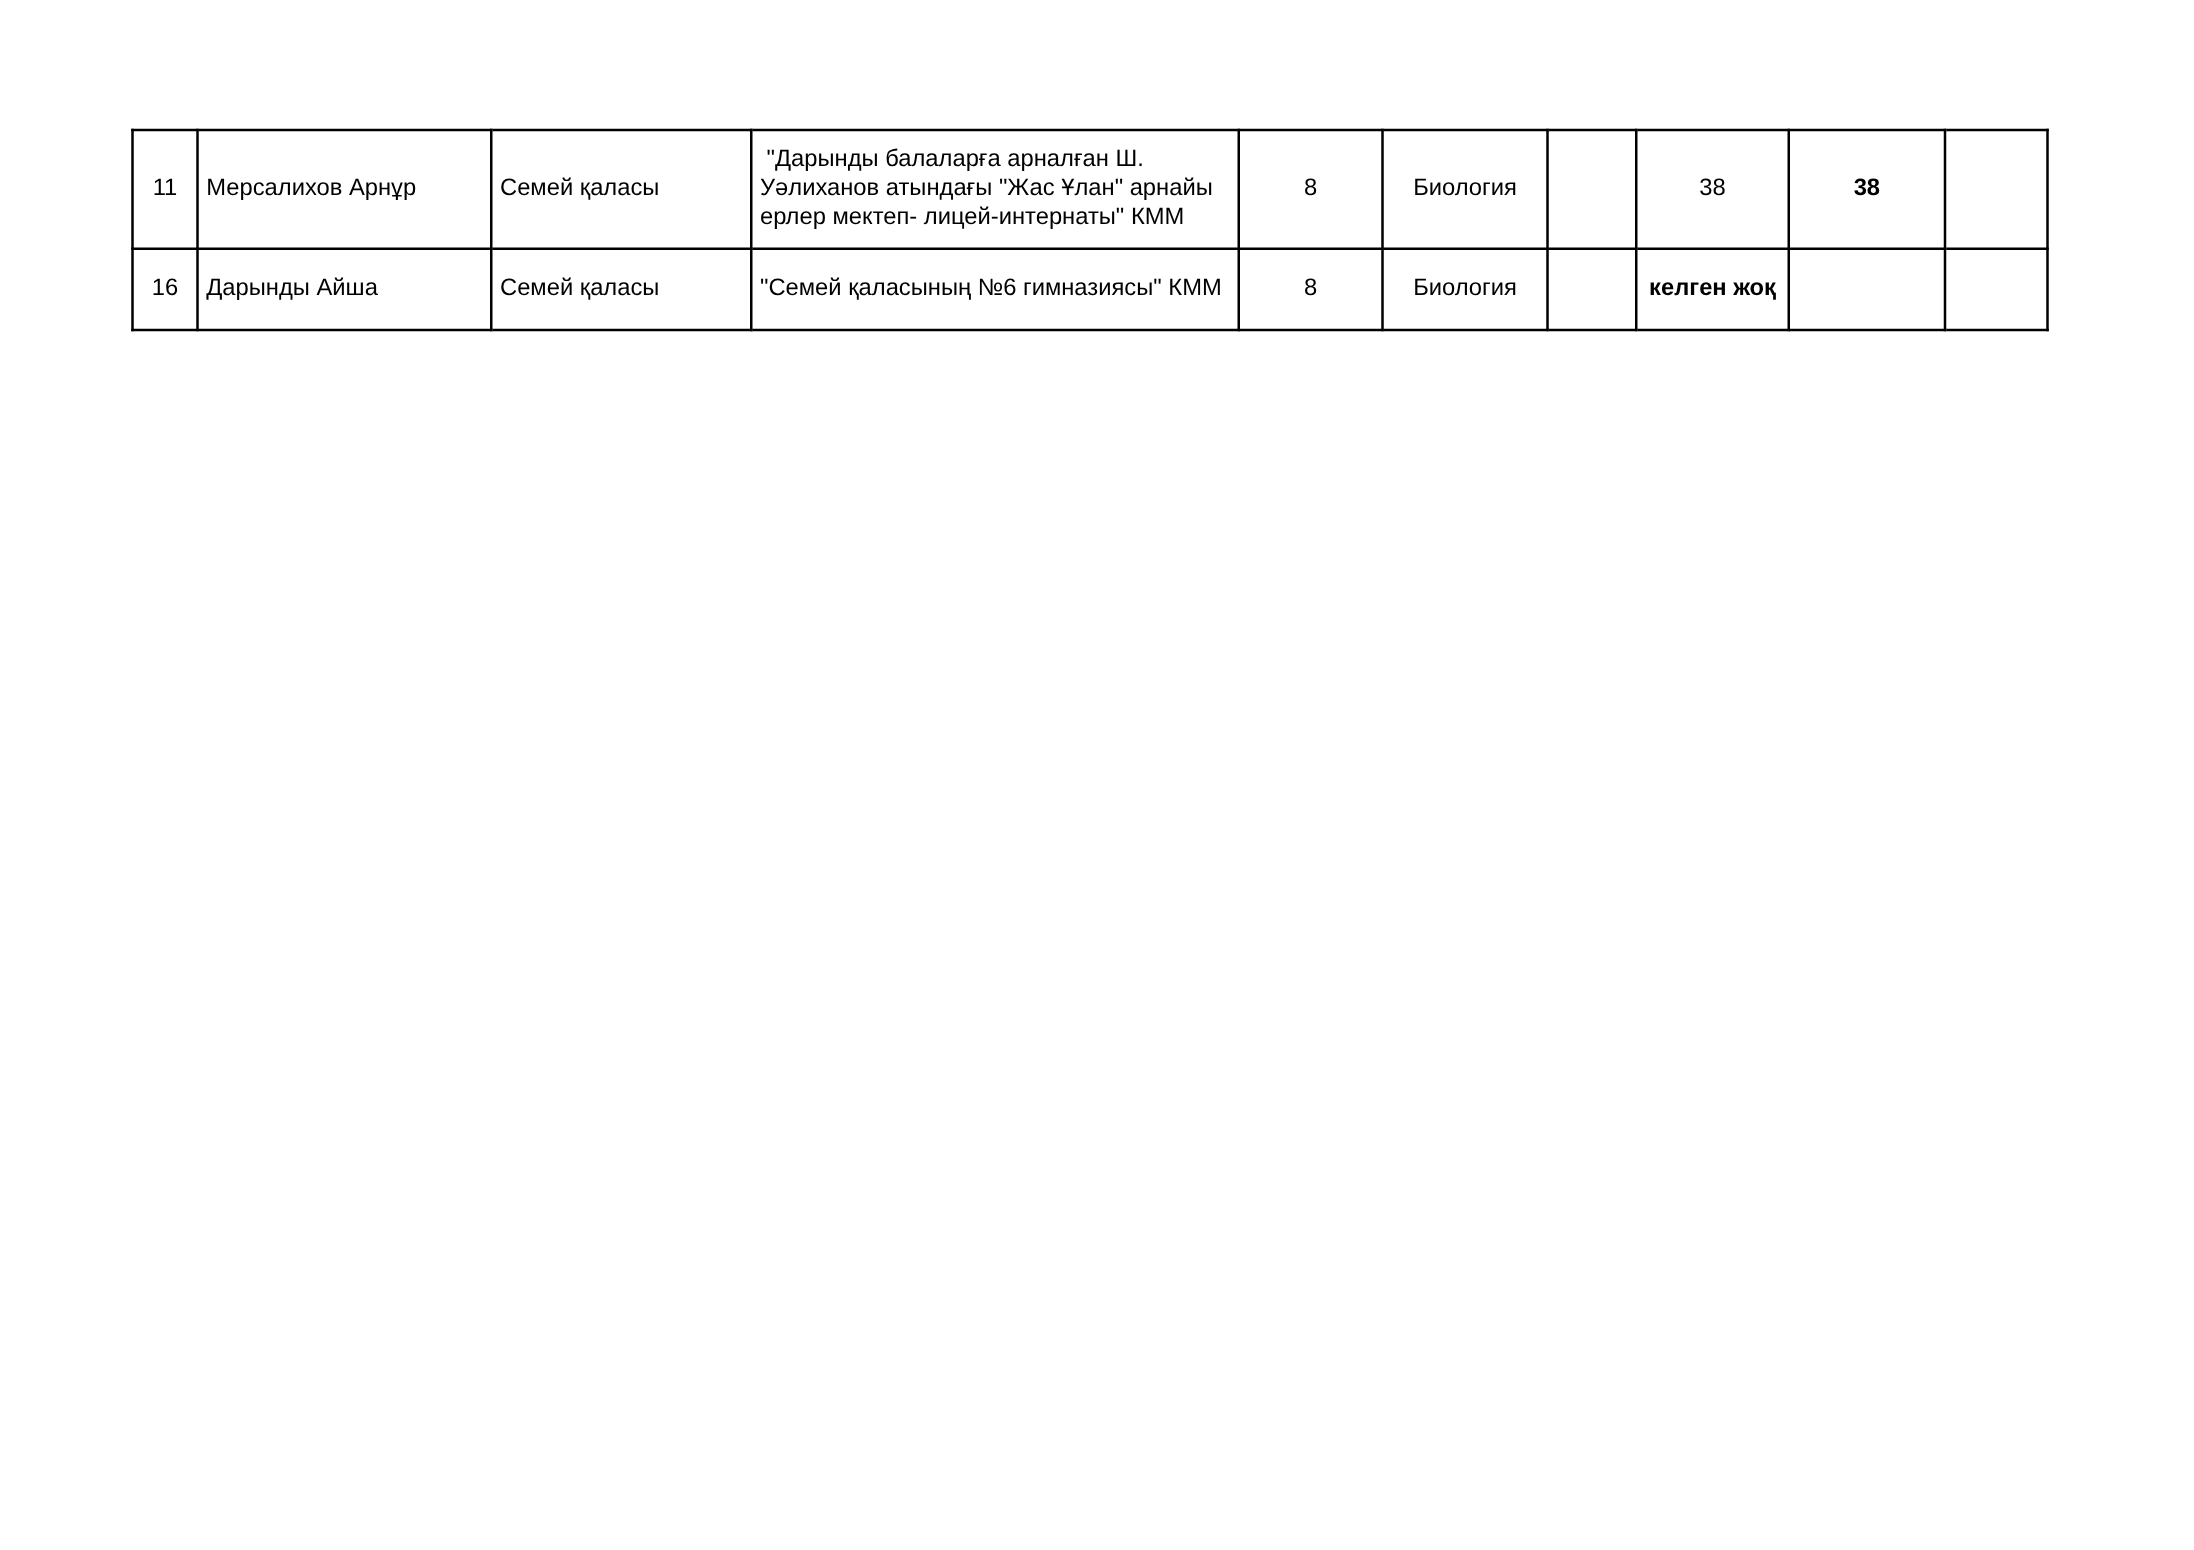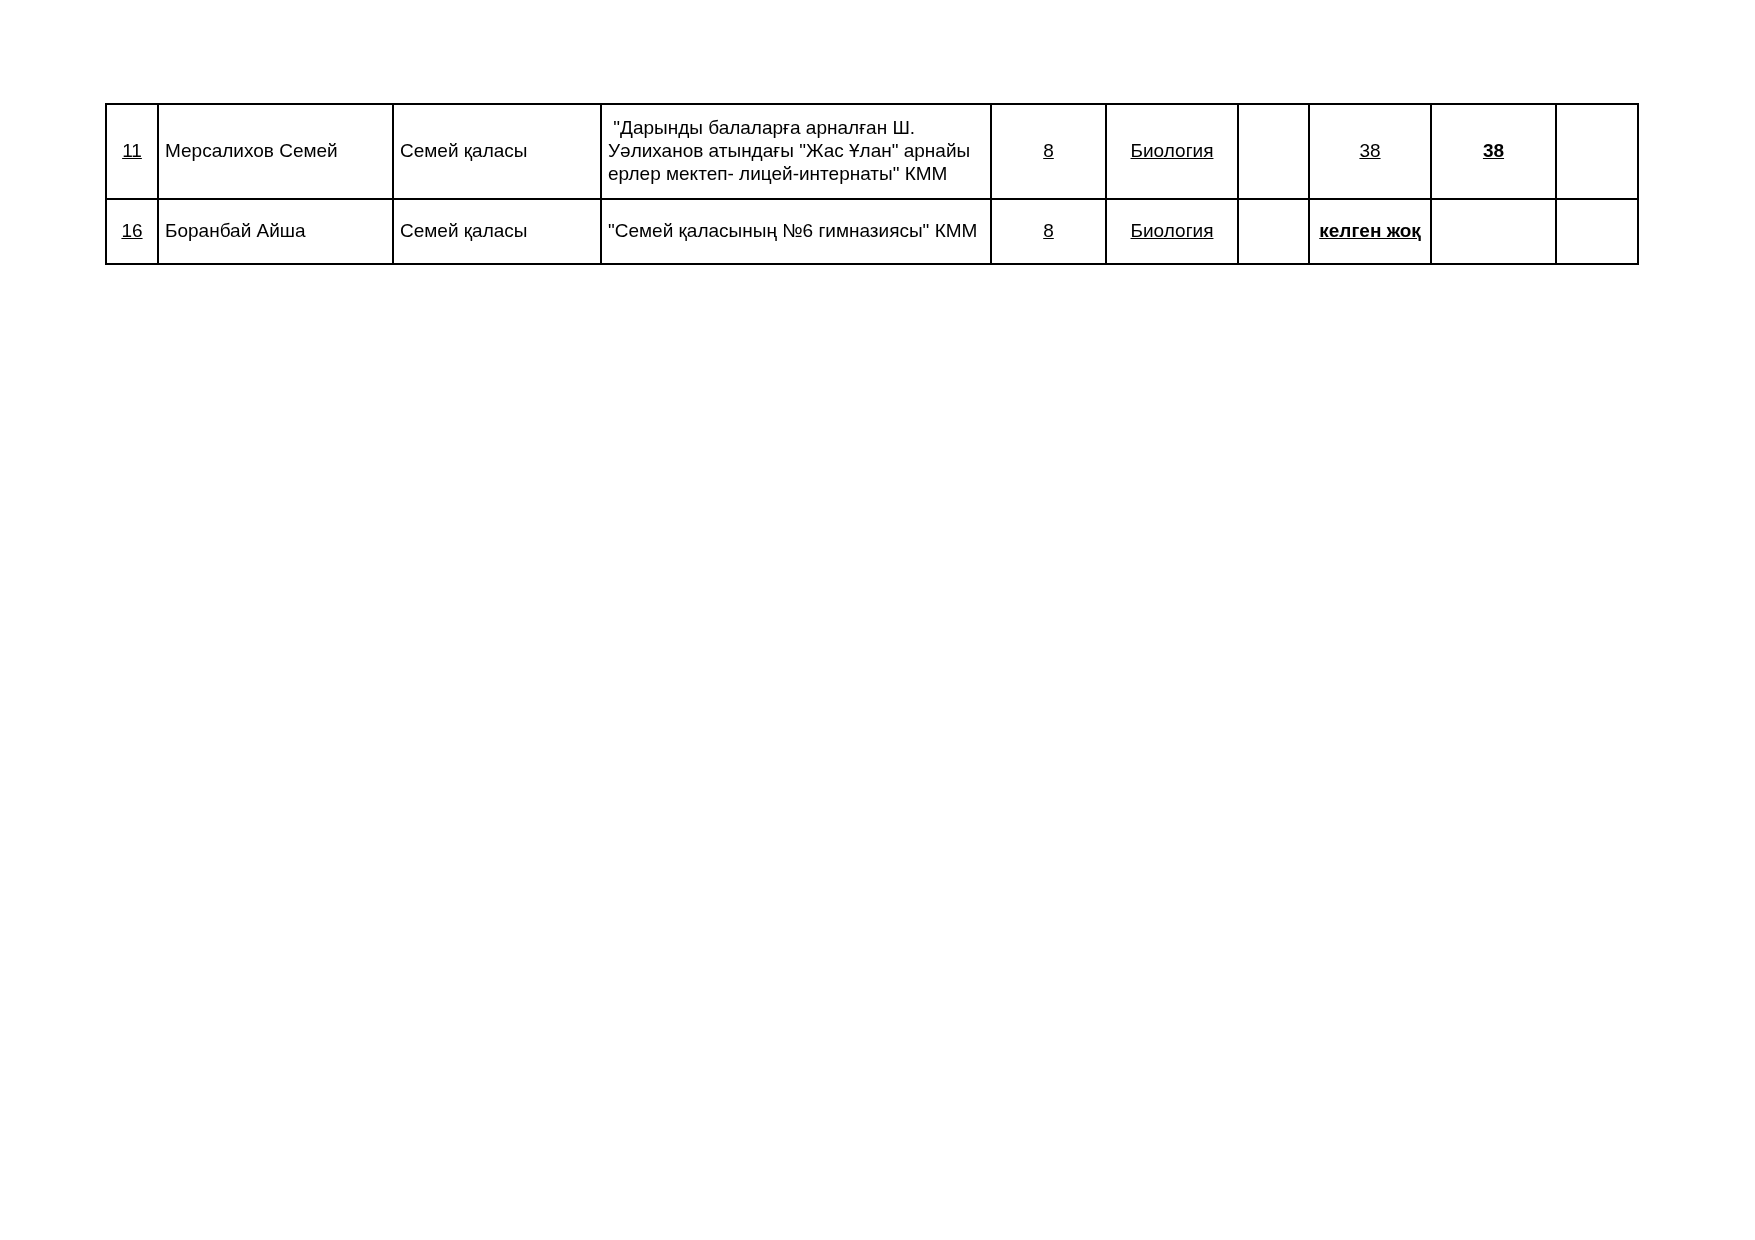--- a/index.html
+++ b/index.html
@@ -38,21 +38,21 @@
   .c-name     { width: 235px; }
   .c-district { width: 208px; }
   .c-school   { width: 390px; }
   .c-grade    { width: 115px; }
   .c-subject  { width: 132px; }
   .c-blank1   { width: 71px;  }
   .c-score1   { width: 122px; }
   .c-score2   { width: 125px; }
   .c-blank2   { width: 82px;  }
 
-  td.center { text-align: center; text-decoration: underline; }
+  td.center { text-align: center; }
   td.left   { text-align: left;   }
   td.bold   { font-weight: bold;  }
 
   tr.r0 td { height: 89px; }
   tr.r1 td { height: 86px; }
   tr.r2 td { height: 83px; }
   tr.r3 td { height: 62px; }
   tr.r4 td { height: 59px; }
 </style>
 </head>
@@ -68,33 +68,33 @@
       <col class="c-grade">
         <col class="c-subject">
         <col class="c-blank1">
         <col class="c-score1">
       <col class="c-score2">
         <col class="c-blank2">
     </colgroup>
     <tbody>
       <tr class="r0">
         <td class="center">11</td>
-        <td class="left">Мерсалихов Семей</td>
+        <td class="left">Мерсалихов Арнұр</td>
         <td class="left">Семей қаласы</td>
         <td class="left"> "Дарынды балаларға арналған Ш. Уәлиханов атындағы "Жас Ұлан" арнайы ерлер мектеп- лицей-интернаты" КММ</td>
         <td class="center">8</td>
         <td class="center">Биология</td>
         <td class="center"></td>
         <td class="center">38</td>
         <td class="center bold">38</td>
         <td class="center"></td>
       </tr>
       <tr class="r4">
         <td class="center">16</td>
-        <td class="left">Боранбай Айша</td>
+        <td class="left">Дарынды Айша</td>
         <td class="left">Семей қаласы</td>
         <td class="left">"Семей қаласының №6 гимназиясы" КММ</td>
         <td class="center">8</td>
         <td class="center">Биология</td>
         <td class="center"></td>
         <td class="center bold">келген жоқ</td>
         <td class="center"></td>
         <td class="center"></td>
       </tr>
     </tbody>

